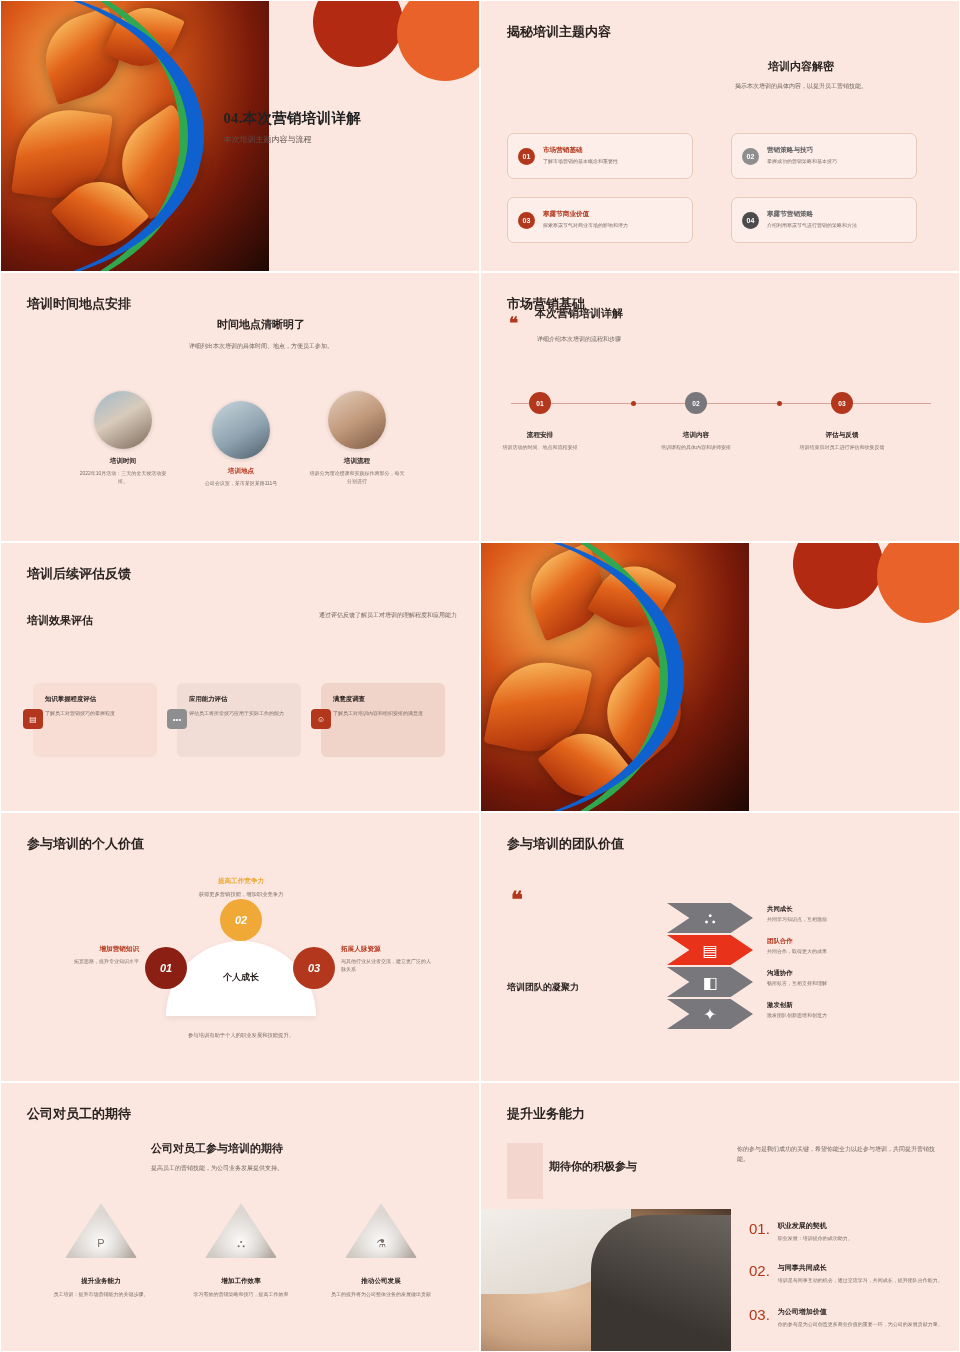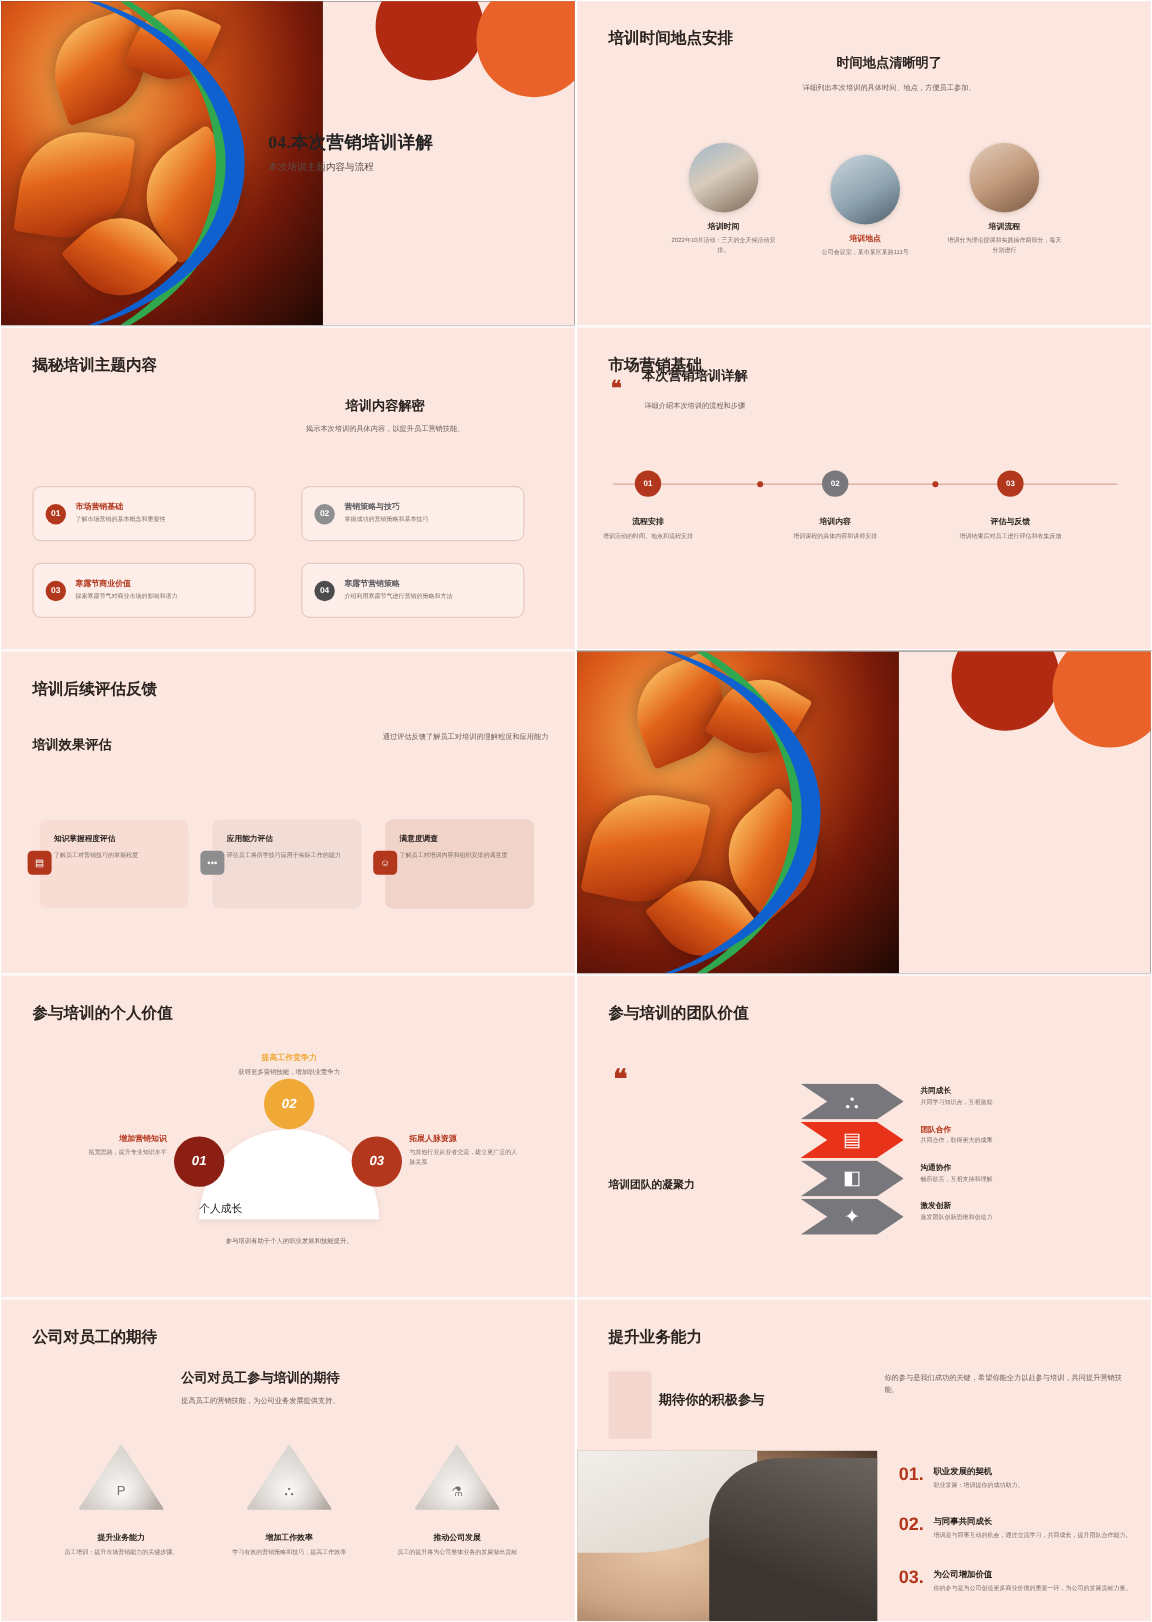--- a/index.html
+++ b/index.html
@@ -149,22 +149,22 @@
   .ev-t { font-size: 6.4px; font-weight: bold; color: #2b2320; }
   .ev-d { font-size: 5px; color: #7b6e68; margin-top: 5px; line-height: 1.6; }
 
   
   .arch {
     position: absolute; width: 150px; height: 75px;
     border-radius: 150px 150px 0 0; background: #ffffff;
     box-shadow: 0 2px 6px rgba(0,0,0,.08);
   }
   .arch-label {
-    position: absolute; width: 150px; 
-    font-size: 9px; font-weight: normal; color: #2b2320; margin-top: 30px;
+    position: absolute; width: 150px; text-align: center;
+    font-size: 9px; font-weight: bold; color: #2b2320;
   }
   .pv-badge {
     position: absolute; border-radius: 50%;
     display: flex; align-items: center; justify-content: center;
     color: #fff; font-weight: bold; font-style: italic;
   }
   .pv-01 { width: 42px; height: 42px; background: #8c1f14; font-size: 11px; }
   .pv-02 { width: 42px; height: 42px; background: #f0a836; font-size: 11px; }
   .pv-03 { width: 42px; height: 42px; background: #b2371c; font-size: 11px; }
   .pv-txt { position: absolute; width: 92px; }
@@ -212,21 +212,21 @@
     content: ""; position: absolute; left: -10%; top: -10%; width: 70%; height: 70%;
     background: linear-gradient(160deg,#f5f2ee,#ddd5cc);
     border-radius: 0 0 60% 0;
   }
   .photo-hands::after {
     content: ""; position: absolute; right: -4%; top: 4%; width: 60%; height: 96%;
     background: linear-gradient(200deg,#6d6660,#3a3531 70%);
     border-radius: 40% 0 0 0;
   }
   .nl-item { position: absolute; display: flex; gap: 8px; align-items: flex-start; }
-  .nl-num { font-size: 15px; font-weight: bold; color: #b2371c; line-height: 1; }
+  .nl-num { font-size: 15px; font-weight: normal; color: #b2371c; line-height: 1; }
   .nl-t { font-size: 7px; font-weight: bold; color: #2b2320; }
   .nl-d { font-size: 5px; color: #7b6e68; margin-top: 3px; line-height: 1.6; }
   .pink-block { position: absolute; background: #f3d7cf; }
 </style>
 </head>
 <body>
 
 <div class="grid">
 
   <div class="slide hero">
@@ -242,80 +242,80 @@
     </div>
     <div class="blob-red"></div>
     <div class="blob-orange"></div>
     <div class="hero-text">
       <div class="h">04.本次营销培训详解</div>
       <div class="s">本次培训主题内容与流程</div>
     </div>
   </div>
 
   <div class="slide">
+    <div class="s-title">揭秘培训主题内容</div>
+    <div style="position:absolute;left:190px;top:58px;width:260px;text-align:center;">
+      <div class="s-sub">培训内容解密</div>
+      <div class="s-desc" style="margin-top:8px;">揭示本次培训的具体内容，以提升员工营销技能。</div>
+    </div>
+
+    <div class="num-card" style="left:26px;top:132px;">
+      <div class="num-badge nb-red">01</div>
+      <div>
+        <div class="nc-t">市场营销基础</div>
+        <div class="nc-d">了解市场营销的基本概念和重要性</div>
+      </div>
+    </div>
+
+    <div class="num-card" style="left:250px;top:132px;">
+      <div class="num-badge nb-grey">02</div>
+      <div>
+        <div class="nc-t grey">营销策略与技巧</div>
+        <div class="nc-d">掌握成功的营销策略和基本技巧</div>
+      </div>
+    </div>
+
+    <div class="num-card" style="left:26px;top:196px;">
+      <div class="num-badge nb-red">03</div>
+      <div>
+        <div class="nc-t">寒露节商业价值</div>
+        <div class="nc-d">探索寒露节气对商业市场的影响和潜力</div>
+      </div>
+    </div>
+
+    <div class="num-card" style="left:250px;top:196px;">
+      <div class="num-badge nb-dark">04</div>
+      <div>
+        <div class="nc-t grey">寒露节营销策略</div>
+        <div class="nc-d">介绍利用寒露节气进行营销的策略和方法</div>
+      </div>
+    </div>
+  </div>
+
+  <div class="slide">
     <div class="s-title">培训时间地点安排</div>
     <div style="position:absolute;left:110px;top:44px;width:300px;text-align:center;">
       <div class="s-sub">时间地点清晰明了</div>
       <div class="s-desc" style="margin-top:10px;">详细列出本次培训的具体时间、地点，方便员工参加。</div>
     </div>
 
     <div class="circ-wrap" style="left:74px;top:118px;">
       <div class="circ ph1"></div>
       <div class="circ-t">培训时间</div>
       <div class="circ-d">2022年10月活动：三天的全天候活动安排。</div>
     </div>
     <div class="circ-wrap" style="left:192px;top:128px;">
       <div class="circ ph2"></div>
       <div class="circ-t accent">培训地点</div>
       <div class="circ-d">公司会议室，某市某区某路111号</div>
     </div>
     <div class="circ-wrap" style="left:308px;top:118px;">
       <div class="circ ph3"></div>
       <div class="circ-t">培训流程</div>
       <div class="circ-d">培训分为理论授课和实践操作两部分，每天分别进行</div>
-    </div>
-  </div>
-
-  <div class="slide">
-    <div class="s-title">揭秘培训主题内容</div>
-    <div style="position:absolute;left:190px;top:58px;width:260px;text-align:center;">
-      <div class="s-sub">培训内容解密</div>
-      <div class="s-desc" style="margin-top:8px;">揭示本次培训的具体内容，以提升员工营销技能。</div>
-    </div>
-
-    <div class="num-card" style="left:26px;top:132px;">
-      <div class="num-badge nb-red">01</div>
-      <div>
-        <div class="nc-t">市场营销基础</div>
-        <div class="nc-d">了解市场营销的基本概念和重要性</div>
-      </div>
-    </div>
-
-    <div class="num-card" style="left:250px;top:132px;">
-      <div class="num-badge nb-grey">02</div>
-      <div>
-        <div class="nc-t grey">营销策略与技巧</div>
-        <div class="nc-d">掌握成功的营销策略和基本技巧</div>
-      </div>
-    </div>
-
-    <div class="num-card" style="left:26px;top:196px;">
-      <div class="num-badge nb-red">03</div>
-      <div>
-        <div class="nc-t">寒露节商业价值</div>
-        <div class="nc-d">探索寒露节气对商业市场的影响和潜力</div>
-      </div>
-    </div>
-
-    <div class="num-card" style="left:250px;top:196px;">
-      <div class="num-badge nb-dark">04</div>
-      <div>
-        <div class="nc-t grey">寒露节营销策略</div>
-        <div class="nc-d">介绍利用寒露节气进行营销的策略和方法</div>
-      </div>
     </div>
   </div>
 
   <div class="slide">
     <div class="s-title">市场营销基础</div>
     <div class="quote" style="position:absolute;left:28px;top:44px;">❝</div>
     <div style="position:absolute;left:54px;top:33px;text-align:center;">
       <div class="s-sub">本次营销培训详解</div>
       <div class="s-desc" style="margin-top:14px;">详细介绍本次培训的流程和步骤</div>
     </div>

